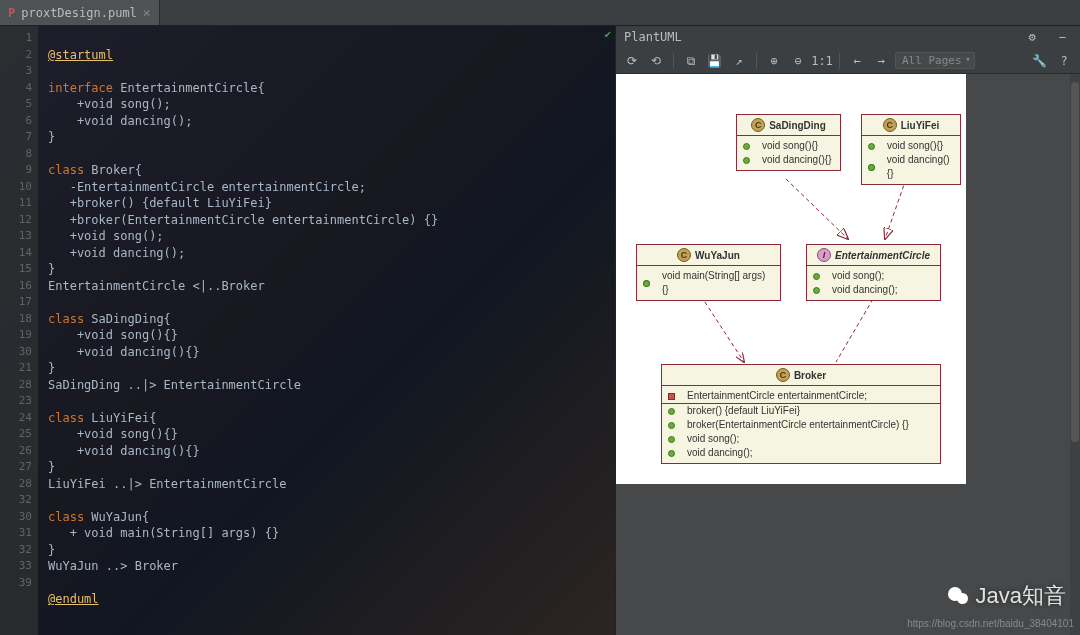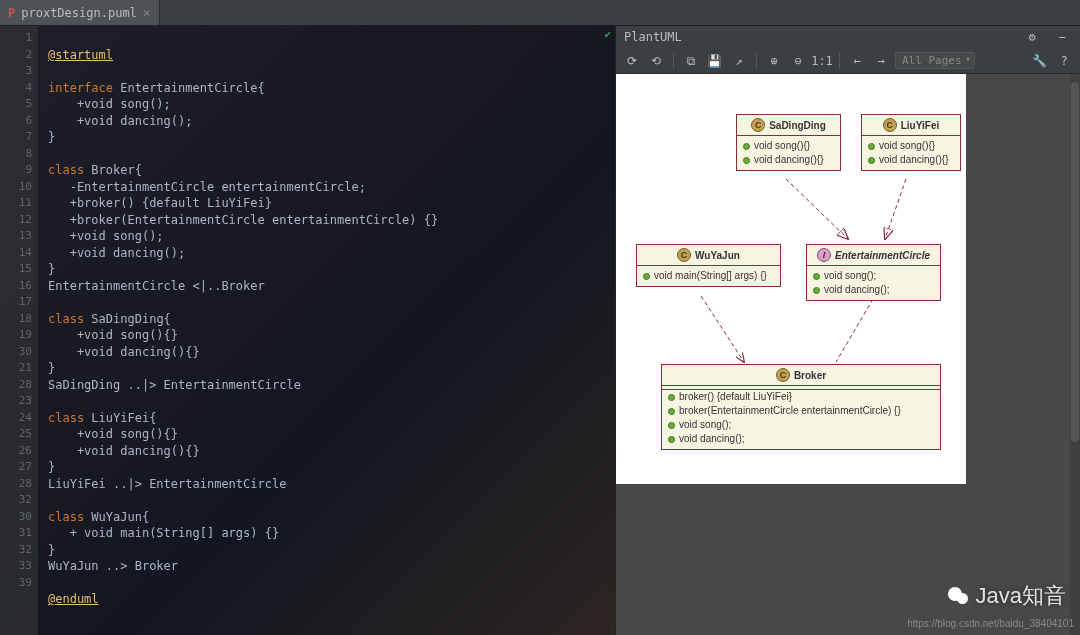--- a/index.html
+++ b/index.html
@@ -26,21 +26,21 @@
 .pages-sel { border:1px solid #555; background:#45494a; color:#888; font-size:11px; padding:1px 12px 1px 6px; border-radius:2px; position:relative;}
 .pages-sel::after{content:"▾"; position:absolute; right:3px; top:1px; font-size:9px;}
 .diagram-area { flex:1; background:#464849; display:flex; align-items:flex-start; justify-content:flex-start; padding:0;}
 .diagram { background:#fff; margin:0; width:350px; height:410px; position:relative; font-family:"Segoe UI",sans-serif; font-size:10px; color:#333;}
 .uml { position:absolute; border:1.5px solid #8b2a3a; background:#f6f5e1; }
 .uml-head { border-bottom:1px solid #8b2a3a; padding:3px 6px; text-align:center; display:flex; align-items:center; justify-content:center; gap:4px; font-weight:bold;}
 .uml-head.it { font-style:italic; }
 .stereo-c { display:inline-flex; width:14px; height:14px; border-radius:50%; background:#bfa15a; border:1px solid #7a5a1a; align-items:center; justify-content:center; font-size:9px; color:#4a3a0a; font-weight:bold;}
 .stereo-i { display:inline-flex; width:14px; height:14px; border-radius:50%; background:#d89fc5; border:1px solid #8a4a7a; align-items:center; justify-content:center; font-size:9px; color:#5a1a4a; font-weight:bold;}
 .uml-body { padding:3px 6px; }
-.uml-body div { display:flex; align-items:center; gap:4px; line-height:14px;}
+.uml-body div { display:flex; align-items:center; gap:12px; line-height:14px;}
 .vis-pub { width:7px; height:7px; border-radius:50%; background:#6aaa3a; border:1px solid #3a7a1a; display:inline-block;}
 .vis-priv { width:7px; height:7px; background:#c75450; border:1px solid #8a2a2a; display:inline-block;}
 .uml-sep { border-top:1px solid #8b2a3a; margin:0 -6px;}
 svg.arrows { position:absolute; inset:0; pointer-events:none;}
 .watermark { position:absolute; bottom:24px; right:14px; color:rgba(255,255,255,0.85); font-family:"Microsoft YaHei",sans-serif; font-size:22px; display:flex; align-items:center; gap:6px; text-shadow:0 0 4px rgba(0,0,0,0.5);}
 .wm-ico { width:22px; height:22px; position:relative;}
 .wm-ico span { position:absolute; border-radius:50%; background:#fff;}
 .footurl { position:absolute; bottom:6px; right:6px; color:rgba(200,200,200,0.5); font-size:10px; font-family:sans-serif;}
 .scroll-v { position:absolute; right:0; top:0; bottom:0; width:10px; background:rgba(0,0,0,0.1);}
 .scroll-v .thumb{ position:absolute; left:1px; right:1px; top:8px; height:360px; background:#555; border-radius:4px;}
@@ -241,20 +241,24 @@
               </div>
           </div>
         </div>
 
         <div class="uml" style="left:45px; top:290px; width:280px;">
           <div class="uml-head">
               <span class="stereo-c">C</span>
               <span>Broker</span>
             </div>
           <div class="uml-body">
+            <div>
+                <span class="vis-priv"></span>
+                <span>EntertainmentCircle entertainmentCircle;</span>
+              </div>
             <div class="uml-sep"></div>
             <div>
                 <span class="vis-pub"></span>
                 <span>broker() {default LiuYiFei}</span>
               </div>
             <div>
                 <span class="vis-pub"></span>
                 <span>broker(EntertainmentCircle entertainmentCircle) {}</span>
               </div>
             <div>

